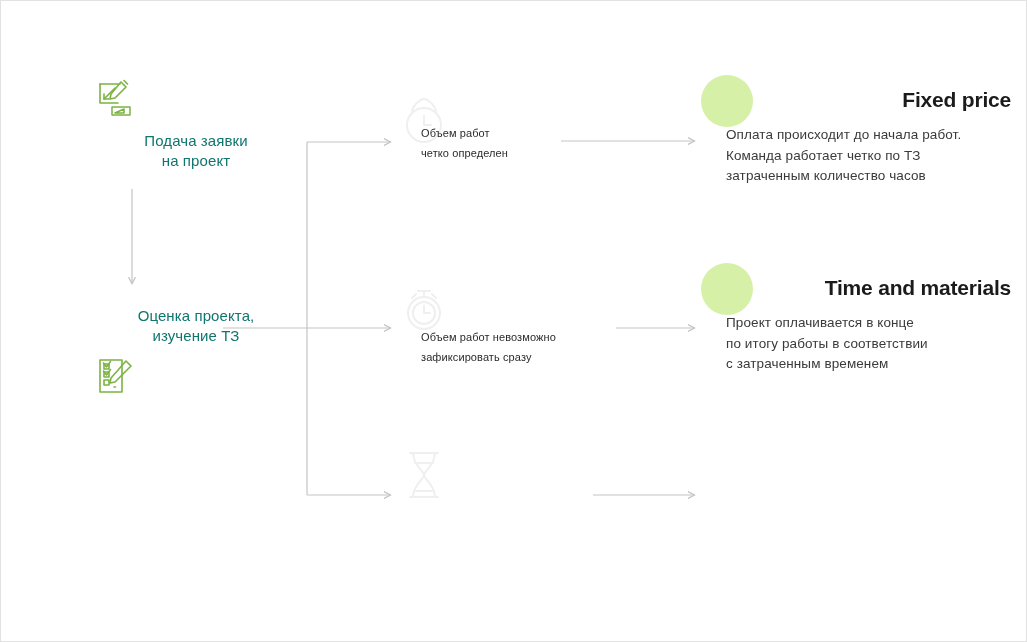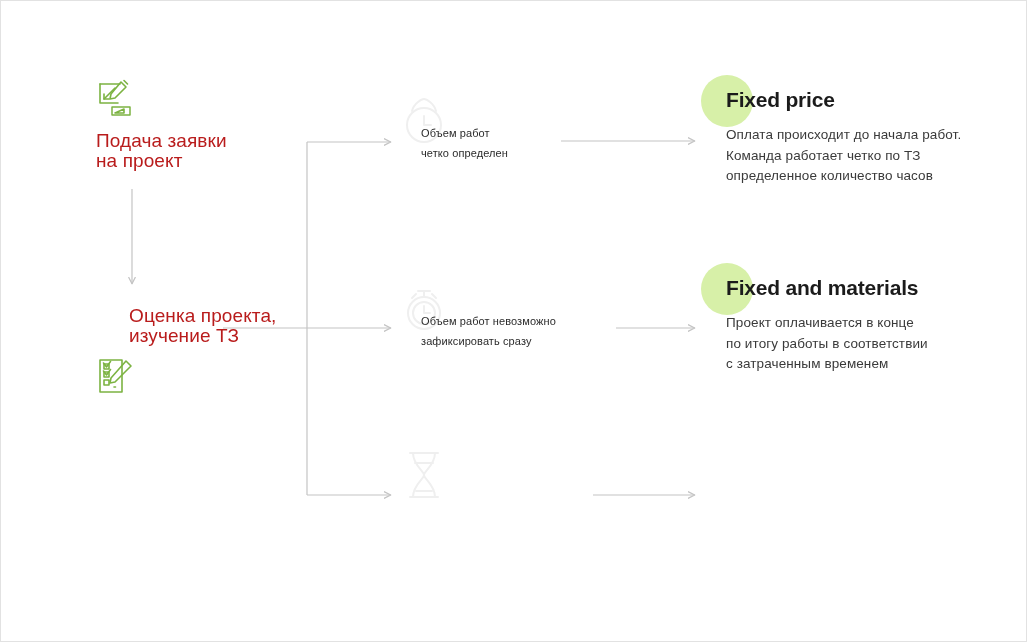--- a/index.html
+++ b/index.html
@@ -30,49 +30,50 @@
     height: 642px;
     pointer-events: none;
   }
   .stage-icon {
     position: absolute;
     width: 40px;
     height: 40px;
   }
   .stage-label {
     position: absolute;
-    font-size: 19px;
+    font-size: 15px;
     line-height: 20px;
-    color: #b91c1c;
+    color: #0f766e;
     white-space: pre-line;
     letter-spacing: 0.1px;
+    text-align: center;
   }
 
   #stage-1-icon { left: 95px; top: 78px; }
   #stage-1-label { left: 95px; top: 130px; width: 200px; }
-  #stage-2-label { left: 95px; top: 305px; width: 200px; margin-left: 33px; }
+  #stage-2-label { left: 95px; top: 305px; width: 200px; }
   #stage-2-icon { left: 95px; top: 355px; }
   .branch-watermark {
     position: absolute;
     width: 48px;
     height: 52px;
     opacity: 1;
   }
   .branch-label {
     position: absolute;
     font-size: 11px;
     line-height: 20px;
     color: #2b2b2b;
     white-space: pre-line;
     letter-spacing: 0.1px;
   }
   #branch-1-watermark { left: 399px; top: 96px; }
   #branch-1-label     { left: 420px; top: 122px; width: 240px; }
   #branch-2-watermark { left: 399px; top: 282px; }
-  #branch-2-label     { left: 420px; top: 310px; width: 260px; }
+  #branch-2-label     { left: 420px; top: 326px; width: 260px; }
   #branch-3-watermark { left: 399px; top: 448px; }
   #branch-3-label     { left: 420px; top: 475px; width: 250px; }
 
   
   .outcome {
     position: absolute;
     left: 700px;
     width: 310px;
   }
   .outcome-dot {
@@ -85,20 +86,21 @@
   }
   .outcome-title {
     position: relative;
     margin: 0;
     padding-left: 25px;
     top: 13px;
     font-size: 21px;
     font-weight: bold;
     color: #1b1b1b;
     letter-spacing: -0.2px;
+    text-align: right;
   }
   .outcome-body {
     position: relative;
     margin: 0;
     padding-left: 25px;
     top: 26px;
     font-size: 13.5px;
     line-height: 20.5px;
     color: #3a3a3a;
     white-space: pre-line;
@@ -210,25 +212,25 @@
         <path d="M16 42 L32 42"></path>
       </g>
     </svg>
   </div>
 
   <div class="outcome" id="outcome-1">
     <div class="outcome-dot" style="background: rgb(215, 240, 168);"></div>
     <h2 class="outcome-title">Fixed price</h2>
     <p class="outcome-body">Оплата происходит до начала работ.
 Команда работает четко по ТЗ
-определенное количество часов</p>
+затраченным количество часов</p>
   </div>
 
   <div class="outcome" id="outcome-2">
     <div class="outcome-dot" style="background: rgb(215, 240, 168);"></div>
-    <h2 class="outcome-title">Fixed and materials</h2>
+    <h2 class="outcome-title">Time and materials</h2>
     <p class="outcome-body">Проект оплачивается в конце
 по итогу работы в соответствии
 с затраченным временем</p>
   </div>
 
 
 </div>
 
 </body></html>

